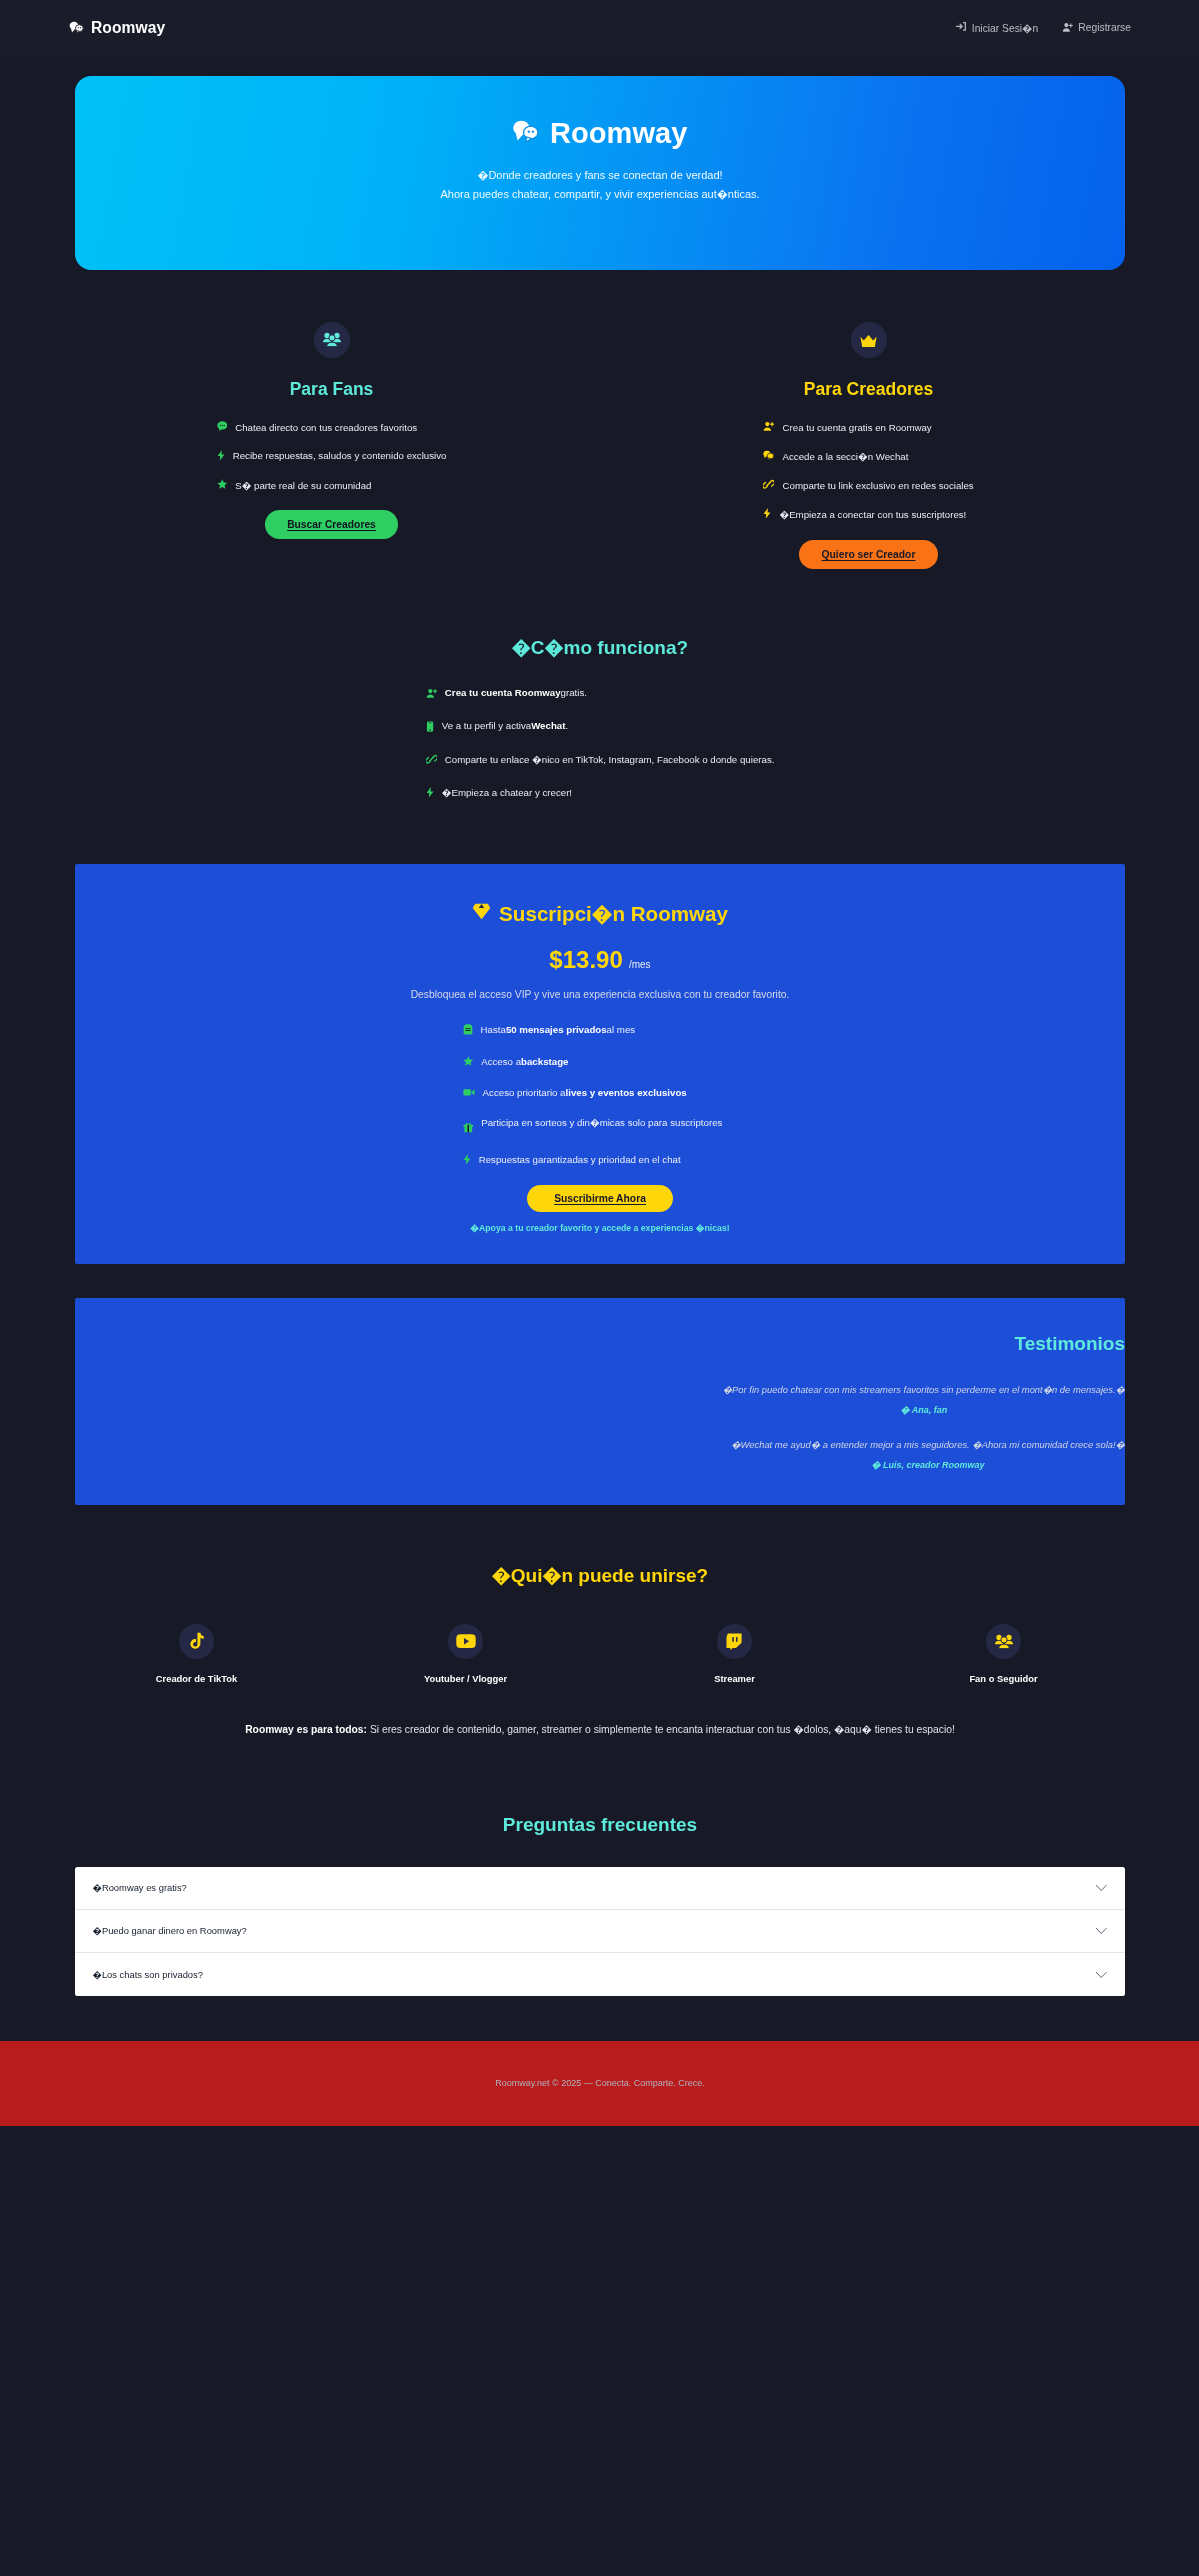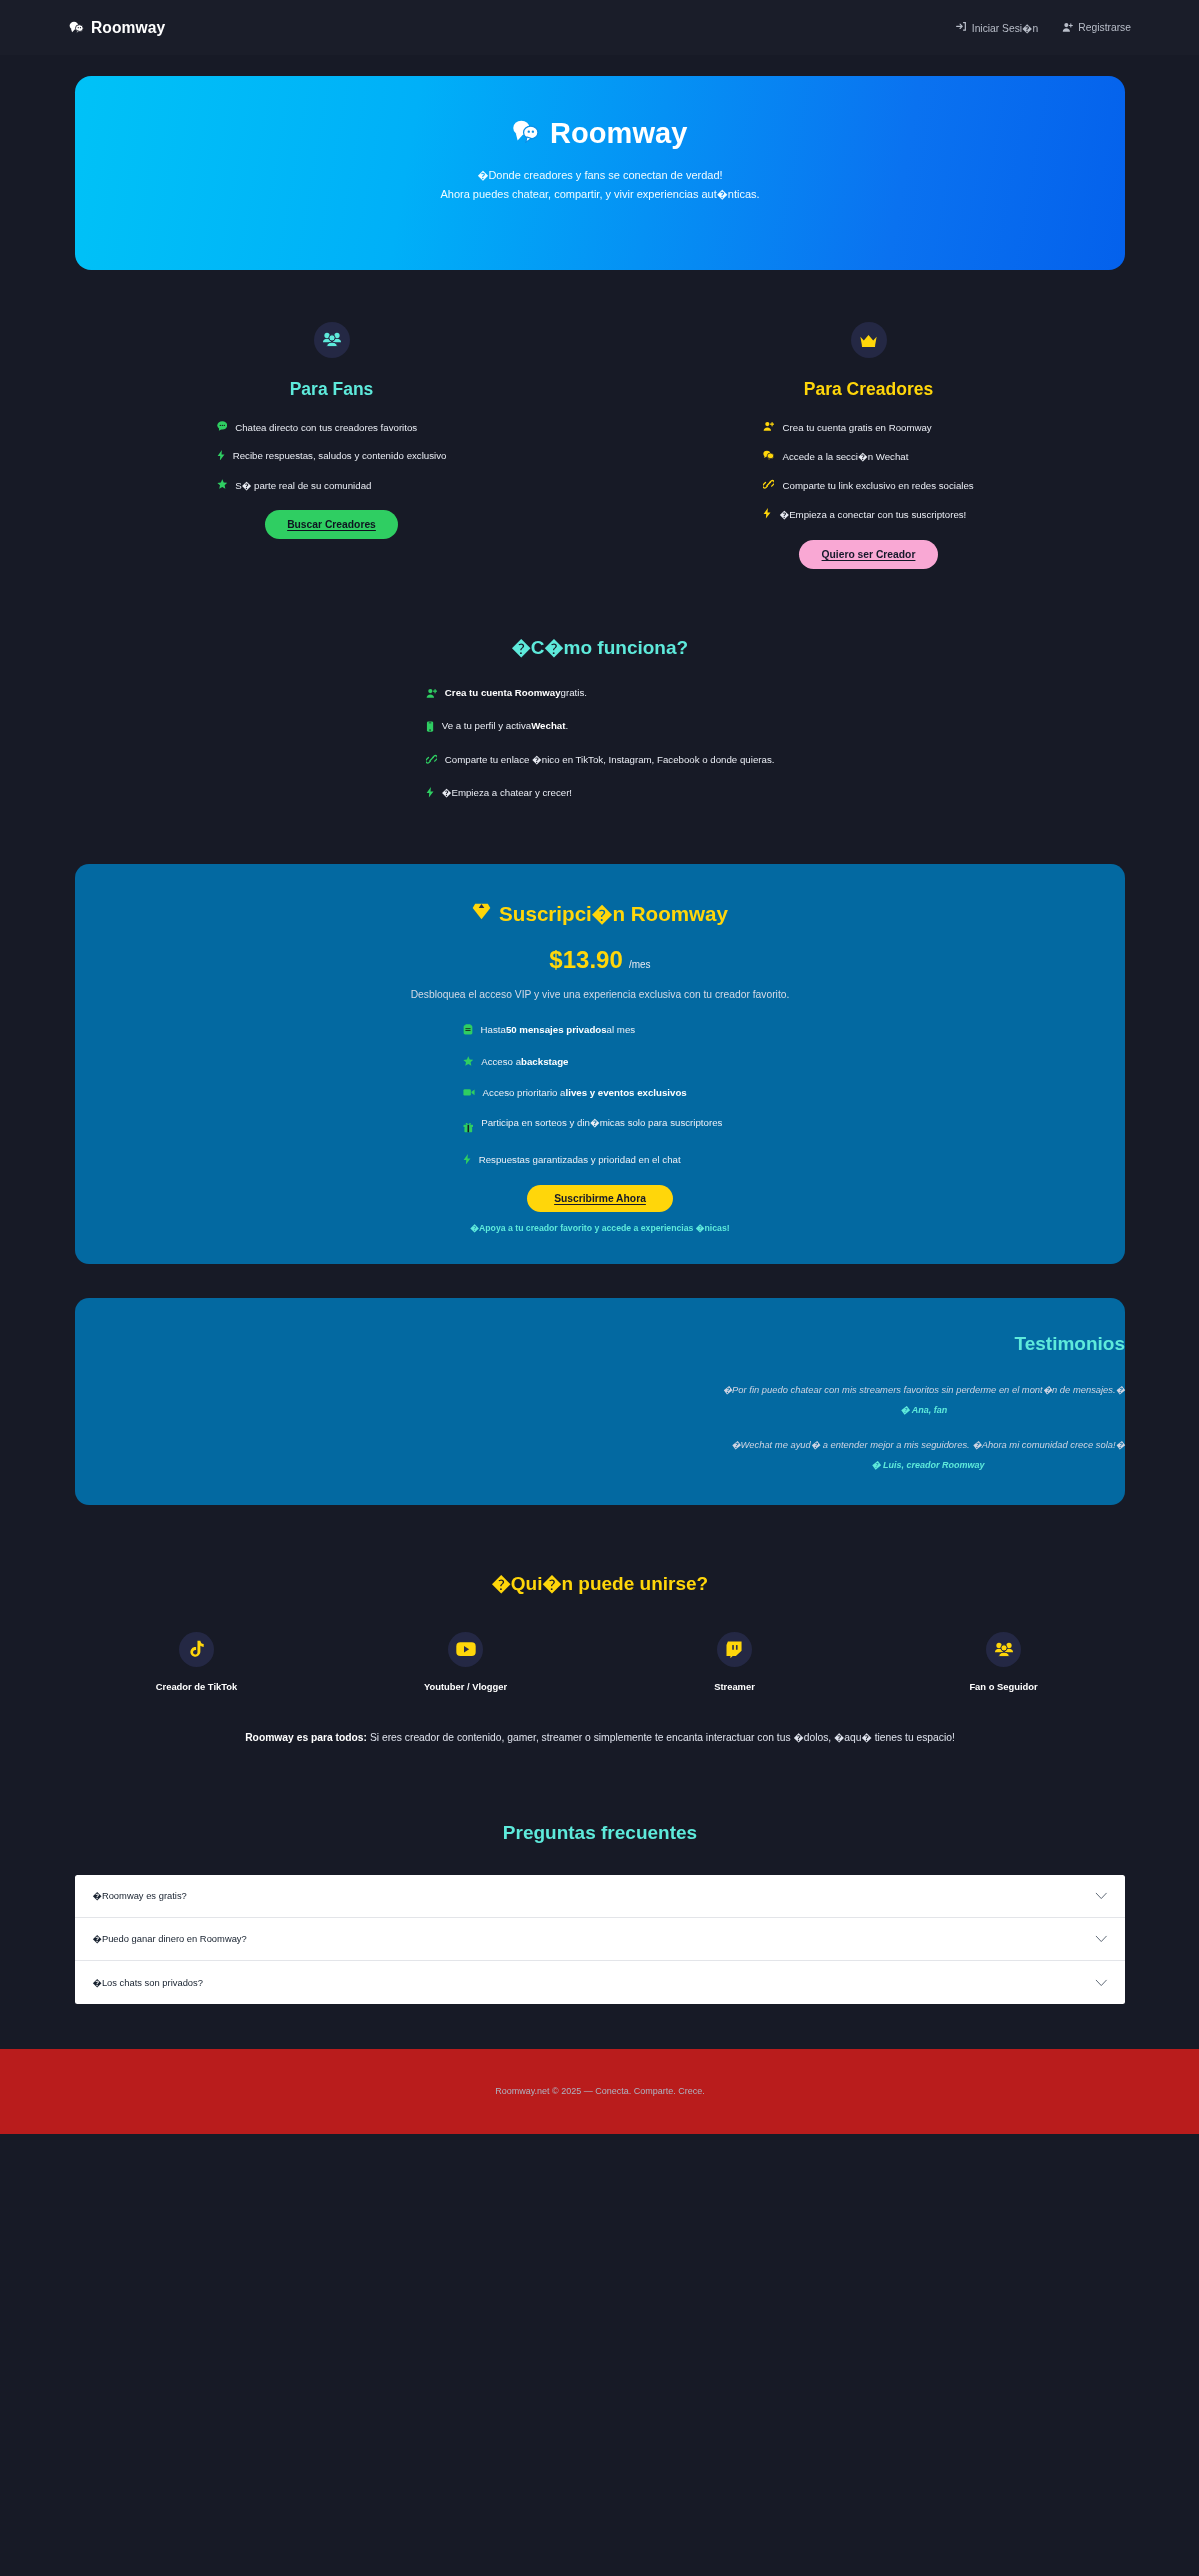--- a/index.html
+++ b/index.html
@@ -135,21 +135,21 @@
     cursor: pointer;
     font-family: "Liberation Sans", sans-serif;
   }
   .btn-green {
     background: #2fce62;
     color: #0e1320;
     padding: 8.7px 22.5px;
     margin-top: 3.1px;
   }
   .btn-yellow {
-    background: #f9a8d4;
+    background: #f97316;
     color: #15182a;
     padding: 8.7px 22.5px;
     margin-top: 3.1px;
   }
 
   
   .how {
     padding: 65px 0 0;
     display: flex;
     flex-direction: column;
@@ -168,23 +168,23 @@
     gap: 8.1px;
     color: #e9ecf3;
     font-size: 9.7px;
     margin-bottom: 19px;
   }
   .how-list li .fi { flex: 0 0 auto; margin-top: 1.2px; }
   .how-list b { font-weight: 700; color: #ffffff; }
 
   
   .card {
-    margin: 8px 75px;
-    background: #0369a1;
-    border-radius: 14px;
+    margin: 0 75px;
+    background: #1d4ed8;
+    border-radius: 2px;
   }
 
   
   .sub-card {
     margin-top: 45px;
     padding: 35px 0 30px;
     display: flex;
     flex-direction: column;
     align-items: center;
   }

